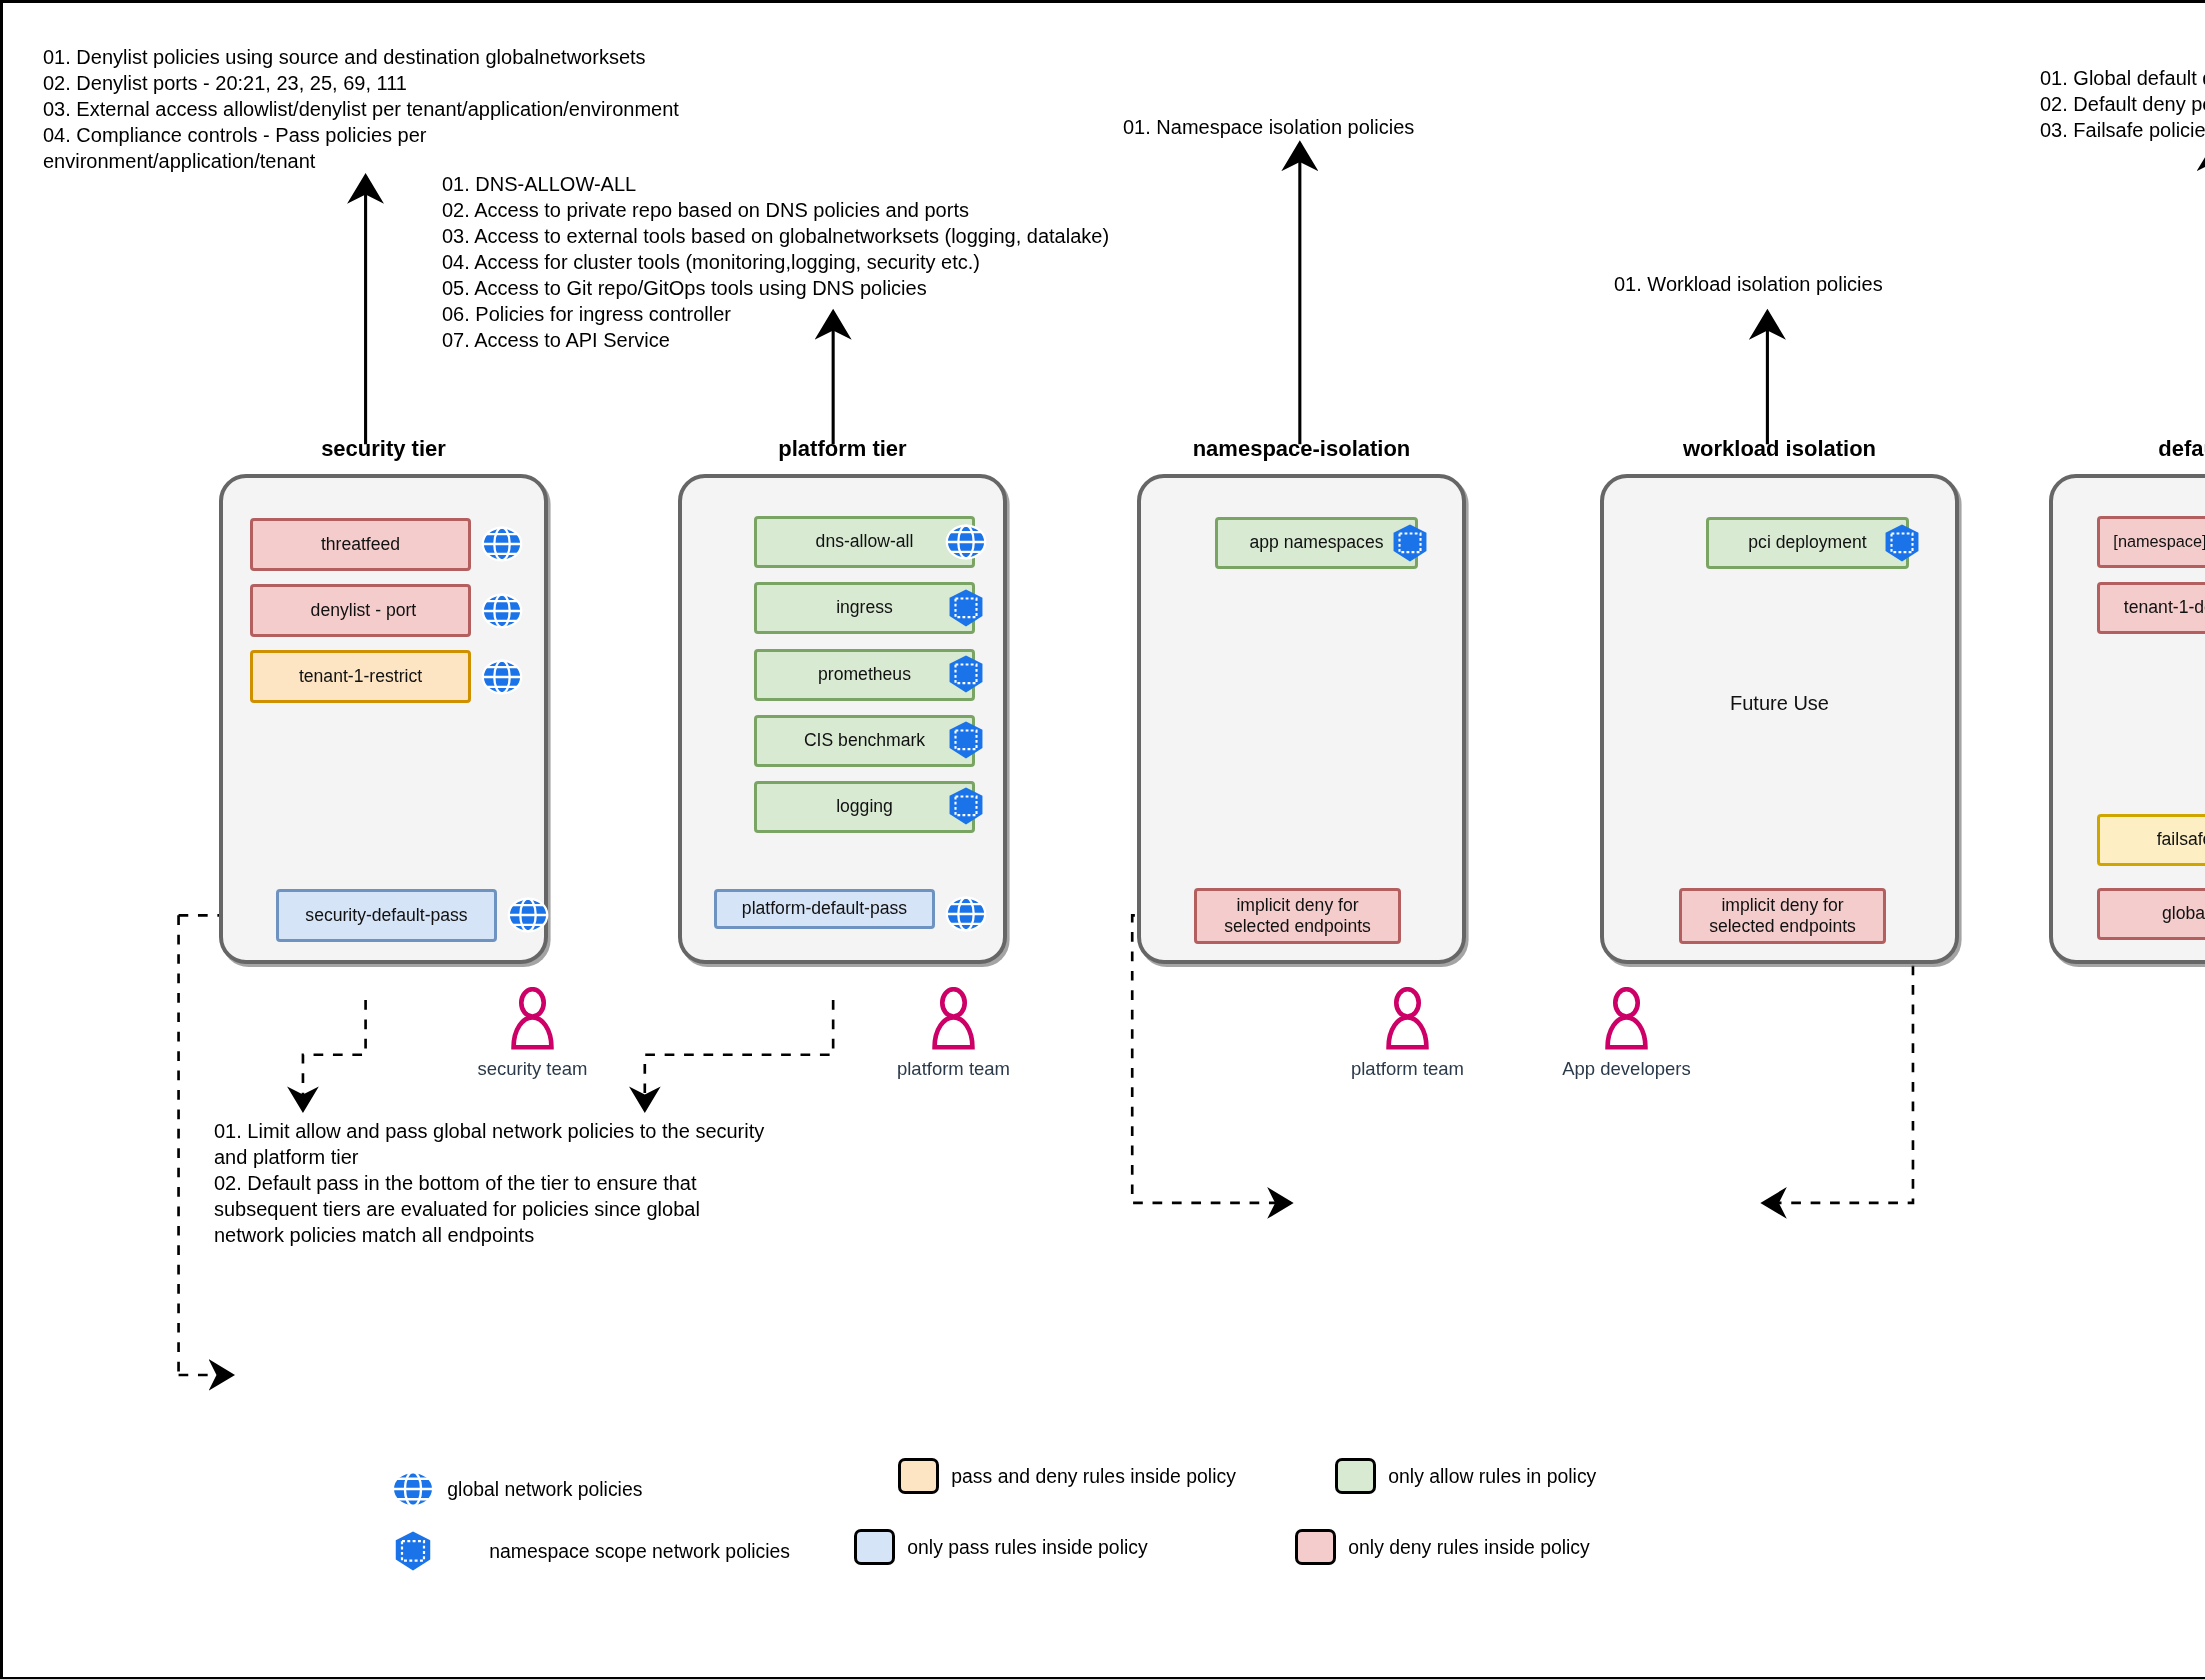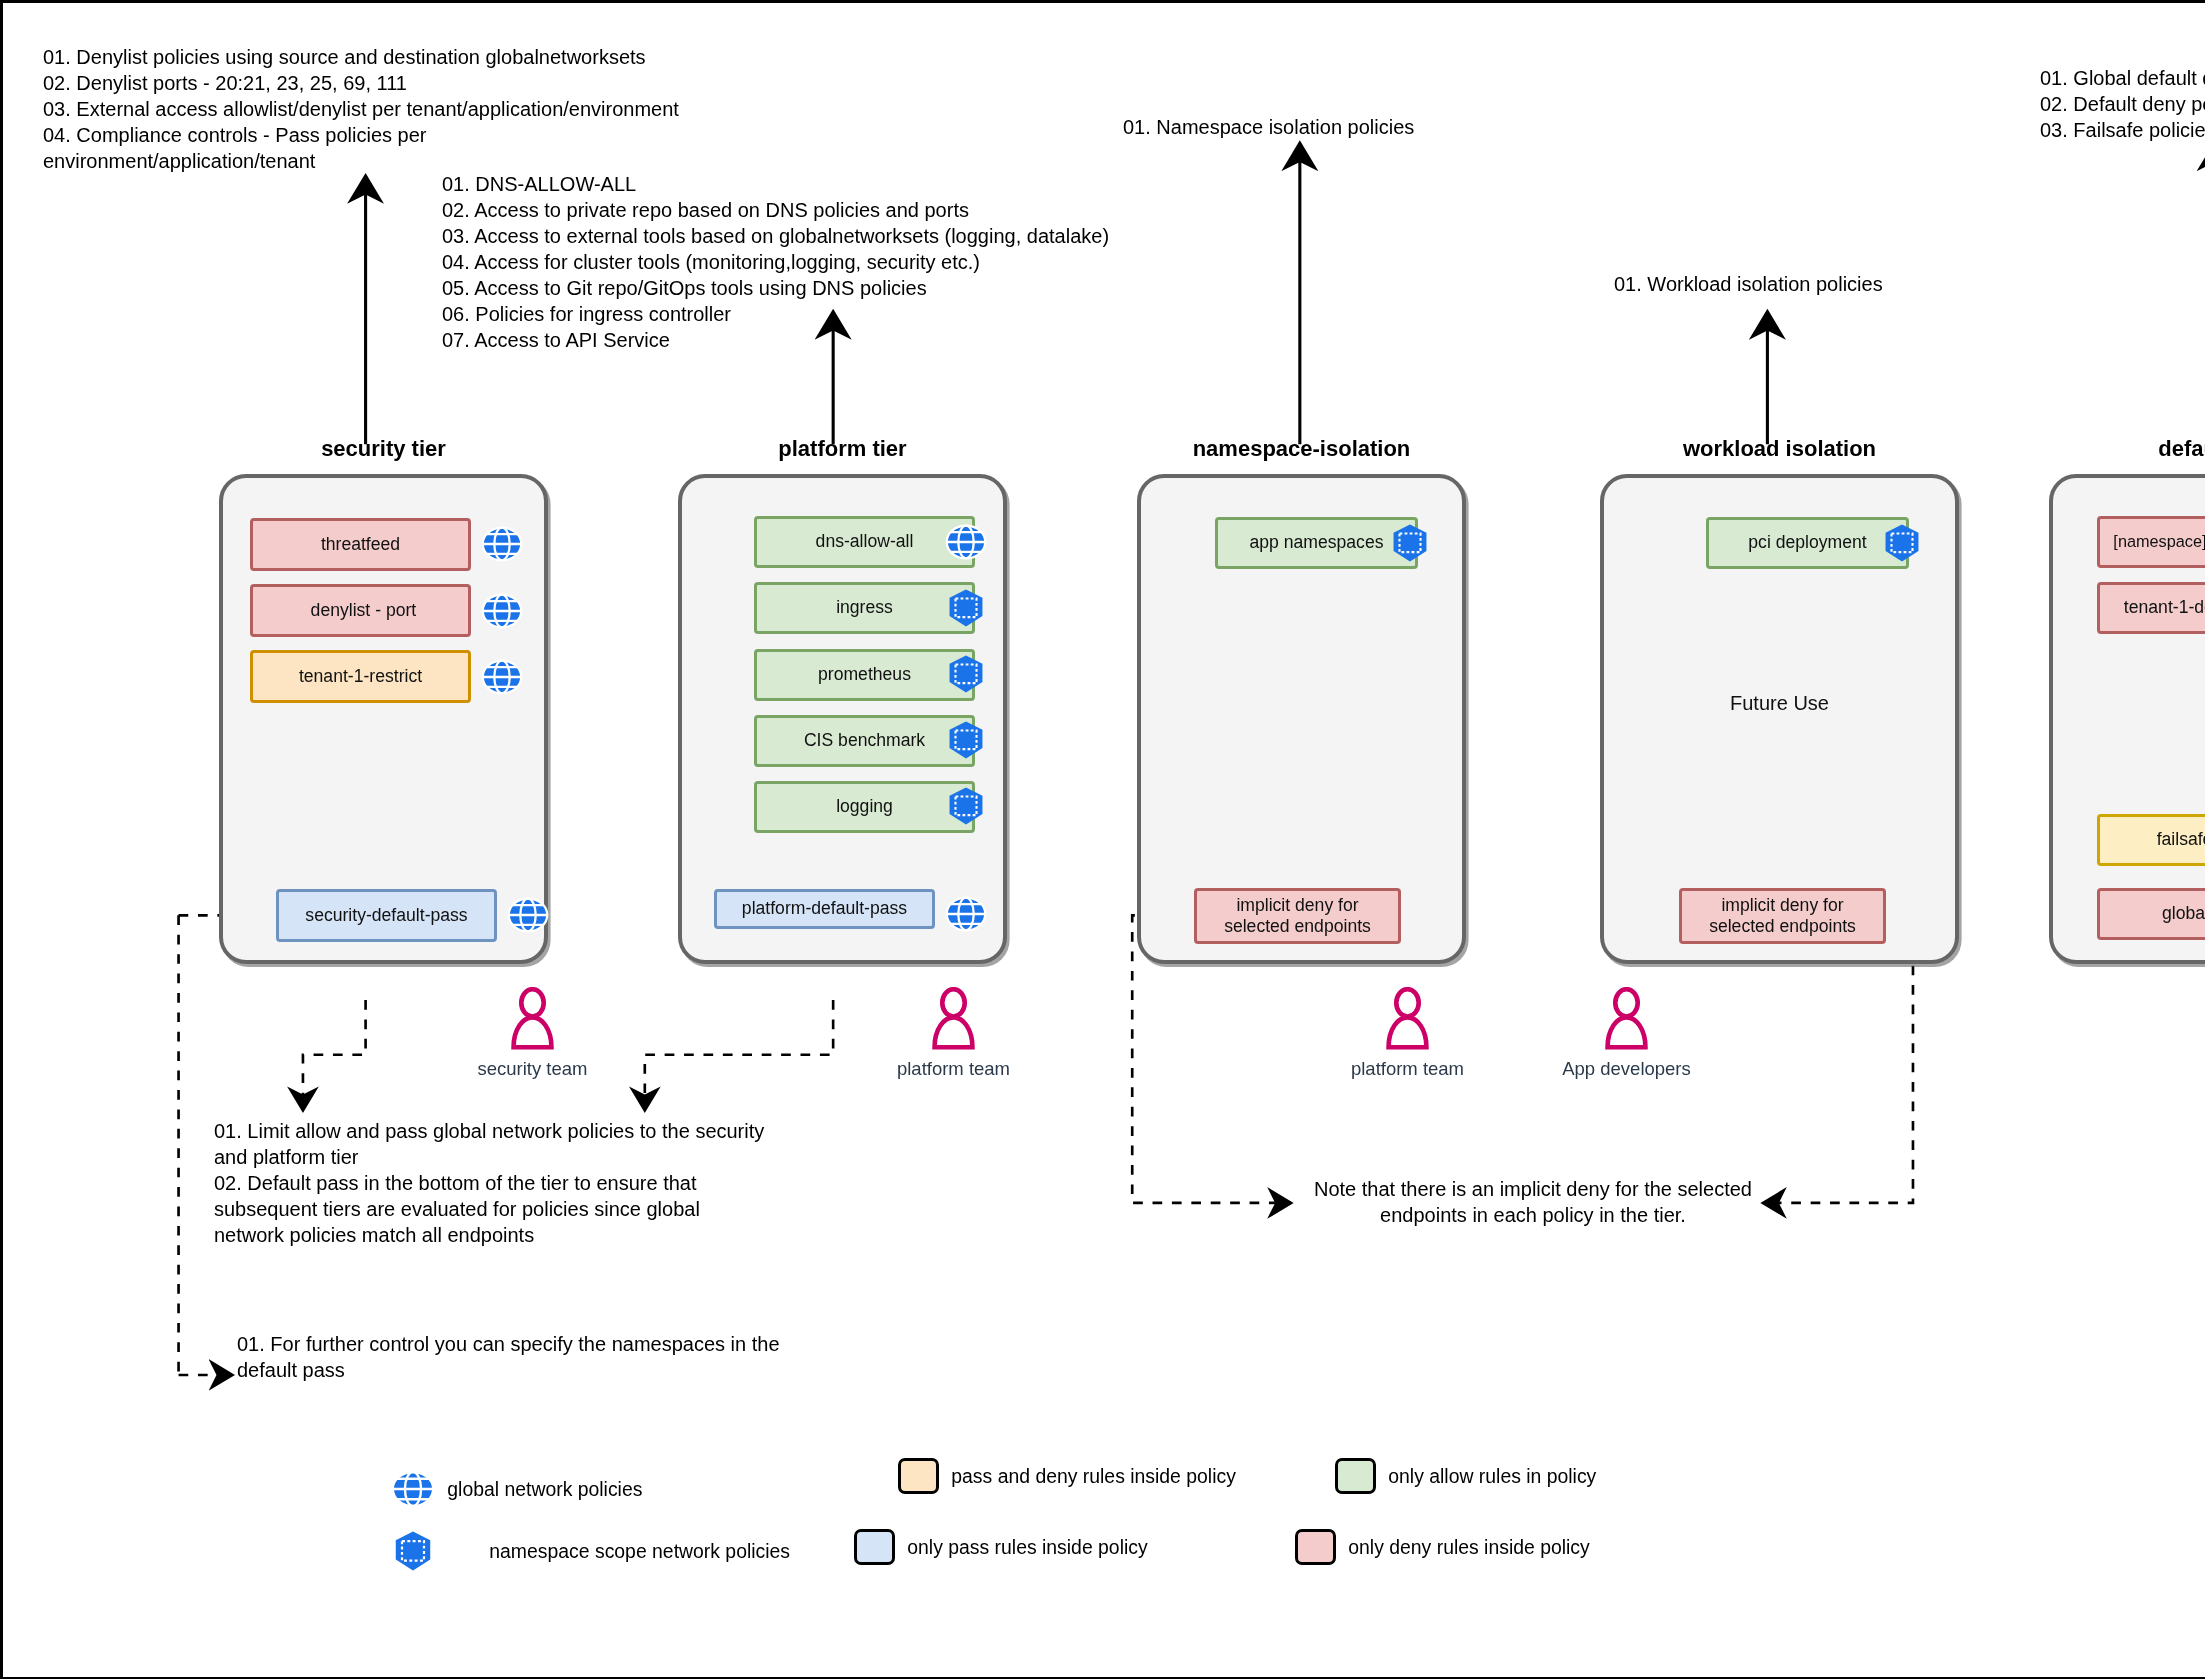--- a/index.html
+++ b/index.html
@@ -99,25 +99,21 @@
   <div class="anno" style="left:2037px; top:62px; width:485px;">01. Global default deny
 02. Default deny per namespace
 03. Failsafe policies</div>
 
   <div class="anno" style="left:211px; top:1115px; width:617px;">01. Limit allow and pass global network policies to the security
 and platform tier
 02. Default pass in the bottom of the tier to ensure that
 subsequent tiers are evaluated for policies since global
 network policies match all endpoints</div>
 
-  <div class="anno" style="left:234px; top:1328px; width:600px;">01. For further control you can specify the namespaces in the
-default pass</div>
-
-  <div class="anno center" style="left:1303px; top:1173px; width:454px;">Note that there is an implicit deny for the selected
-endpoints in each policy in the tier.</div>
+
 
   <div class="tier" style="left:216px; top:471px; width:329px; height:490px;">
     <div class="tier-title">security tier</div>
     <div class="tier-box"></div>
     <div class="policy p-deny" style="left:31px; top:44px;  width:221px; height:53px;">threatfeed</div>
     <div class="policy p-deny" style="left:31px; top:110px;  width:221px; height:53px;padding-left:12px;">denylist - port</div>
     <div class="policy p-mixed" style="left:31px; top:176px;  width:221px; height:53px;">tenant-1-restrict</div>
     <div class="policy p-pass" style="left:57px; top:415px; width:221px; height:53px;">security-default-pass</div>
     <svg class="icon" style="left:262px; top:49px;" width="42" height="42" viewBox="0 0 24 24">
         <g fill="#1a73e8">

